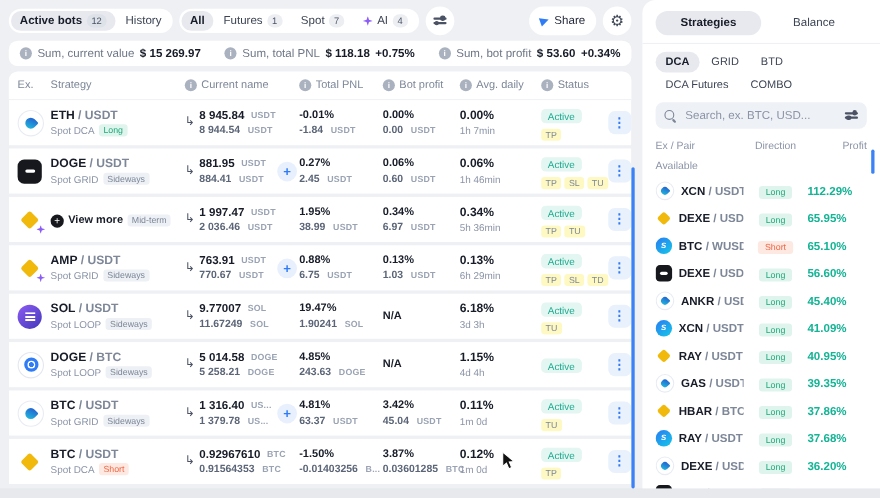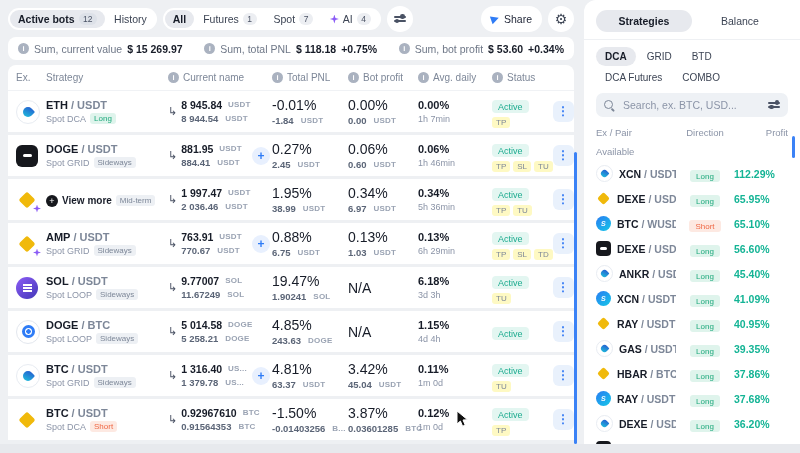--- a/index.html
+++ b/index.html
@@ -47,21 +47,21 @@
   .quote{color:#7d8798;font-weight:bold;}
   .ncount{background:#e7e9ee;border-radius:6px;padding:0 4px;font-size:8px;color:#4a5264;font-weight:normal;}
   .tag{padding:1px 4px;border-radius:3px;font-size:8px;white-space:nowrap;}
   .tag-green{background:#dff4ec;color:#1ea97c;} .tag-gray{background:#edf0f4;color:#7d8798;} .tag-red{background:#fde9e2;color:#ef6744;}
   .vmplus{width:12px;height:12px;background:#16181d;color:#fff;border-radius:50%;font-size:9px;line-height:12px;text-align:center;flex:none;}
   .sub-dark{color:#171c28;font-weight:bold;font-size:10px;}
   .c-cv{display:flex;align-items:center;gap:4px;}
   .curve{color:#4a5264;font-size:11px;line-height:1;flex:none;}
   .unit{font-size:8px;color:#9aa3b3;margin-left:3px;letter-spacing:.2px;}
   .c-cv .l2,.c-pnl .l2,.c-bp .l2{font-size:9.5px;color:#5b6577;font-weight:bold;}
-  .c-pnl .l1,.c-bp .l1{font-size:14px;font-weight:normal;}
+  .c-pnl .l1,.c-bp .l1{font-size:10px;font-weight:bold;}
   .c-ad .l1{font-size:11px;} .c-ad .l2{font-size:9px;}
   .addbtn{position:absolute;right:2px;top:50%;transform:translateY(-50%);width:18px;height:18px;border-radius:50%;
           background:#e8f0fe;color:#2f7cf6;font-size:12px;line-height:18px;text-align:center;font-weight:bold;}
   .active-badge{display:inline-block;padding:1.5px 6px;background:#e3f6f1;color:#1cab8f;font-size:9px;border-radius:4px;}
   .stags{display:flex;gap:3px;margin-top:3px;}
   .stag{padding:1px 4px;background:#fef9c3;color:#7d8798;font-size:8px;border-radius:3px;}
   .menubtn{display:inline-block;width:21px;height:21px;background:#e9f1fc;border-radius:6px;color:#3179f5;
            font-size:12px;font-weight:bold;text-align:center;line-height:21px;}
   
   .ic-huobi{background:#fff;border:1px solid #e8ecf2;}

